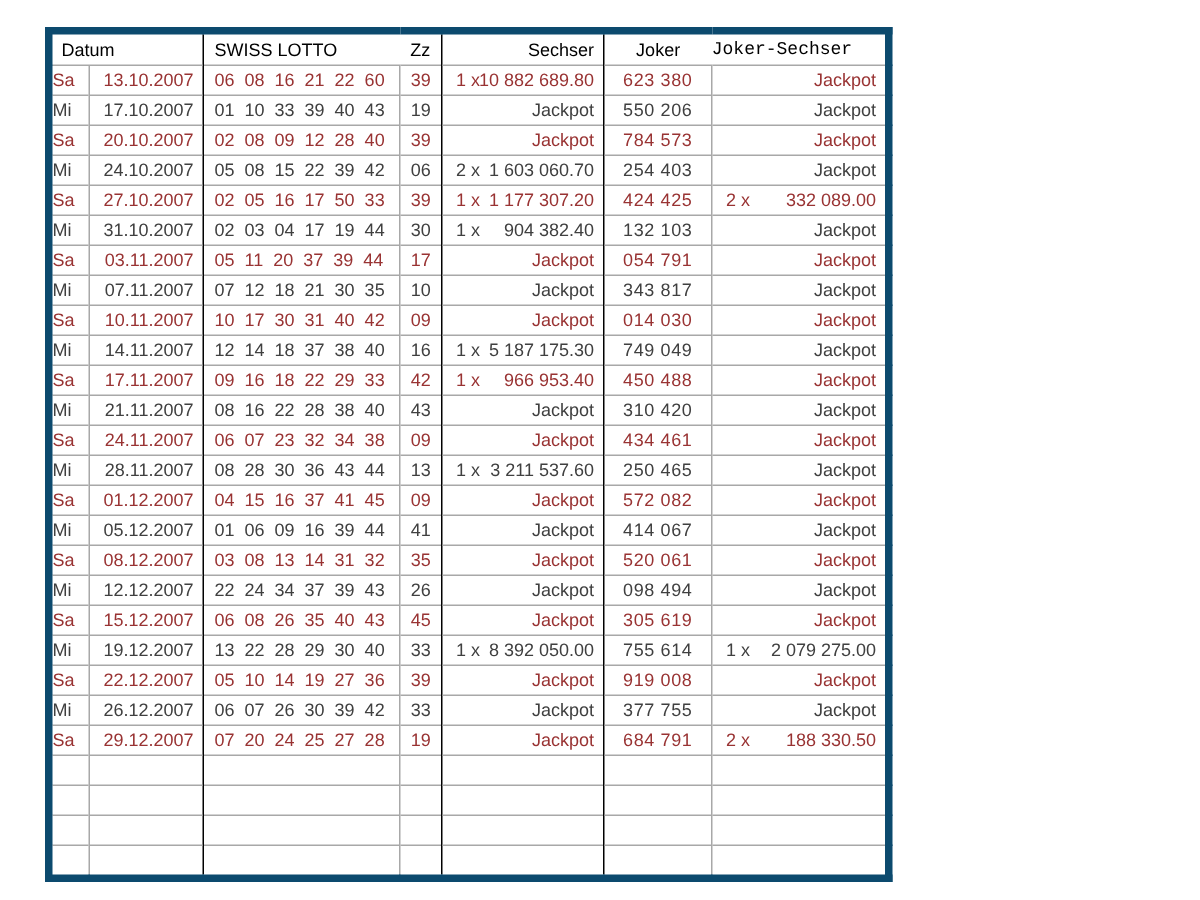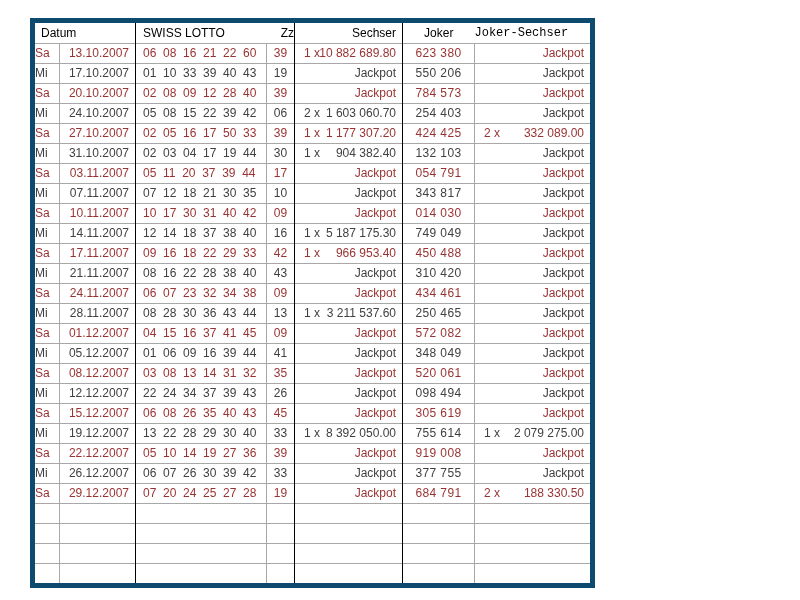--- a/index.html
+++ b/index.html
@@ -17,21 +17,21 @@
   .c-date { text-align:right; padding-right:6px; }
   .c-lotto { padding-left:7px; white-space:pre; }
   .c-zz { text-align:center; }
   .c-sechser { position:relative; text-align:right; padding-right:6px; }
   .c-sechser .mult { position:absolute; left:9px; top:0; }
   .c-joker { text-align:center; letter-spacing:0.4px; }
   .c-js { position:relative; text-align:right; padding-right:6px; }
   .c-js .mult { position:absolute; left:9px; top:0; }
   .h-datum { text-align:left; padding-left:6px; }
   .h-lotto { text-align:left; padding-left:7px; }
-  .h-zz { text-align:right;margin-top:29px; }
+  .h-zz { text-align:center;margin-top:29px; }
   .h-sechser { text-align:right; padding-right:6px; }
   .h-joker { text-align:center; }
   .h-js { text-align:left; padding-right:6px;font-family:Liberation Mono, monospace; }
   .footer { width:560px; margin-top:4px; text-align:right; color:#009933; letter-spacing:3px; font-size:12px; }
 </style>
 </head>
 <body>
 
 <div class="wrap">
   <table>
@@ -189,21 +189,21 @@
           <td class="c-sechser bl"><span class="mult"></span><span class="amt">Jackpot</span></td>
           <td class="c-joker bl">572 082</td>
           <td class="c-js gl"><span class="mult"></span><span class="amt">Jackpot</span></td>
         </tr>
         <tr class="mi">
           <td class="c-day">Mi</td>
           <td class="c-date gl">05.12.2007</td>
           <td class="c-lotto bl">01  06  09  16  39  44</td>
           <td class="c-zz gl">41</td>
           <td class="c-sechser bl"><span class="mult"></span><span class="amt">Jackpot</span></td>
-          <td class="c-joker bl">348 049</td>
+          <td class="c-joker bl">414 067</td>
           <td class="c-js gl"><span class="mult"></span><span class="amt">Jackpot</span></td>
         </tr>
         <tr class="sa">
           <td class="c-day">Sa</td>
           <td class="c-date gl">08.12.2007</td>
           <td class="c-lotto bl">03  08  13  14  31  32</td>
           <td class="c-zz gl">35</td>
           <td class="c-sechser bl"><span class="mult"></span><span class="amt">Jackpot</span></td>
           <td class="c-joker bl">520 061</td>
           <td class="c-js gl"><span class="mult"></span><span class="amt">Jackpot</span></td>

